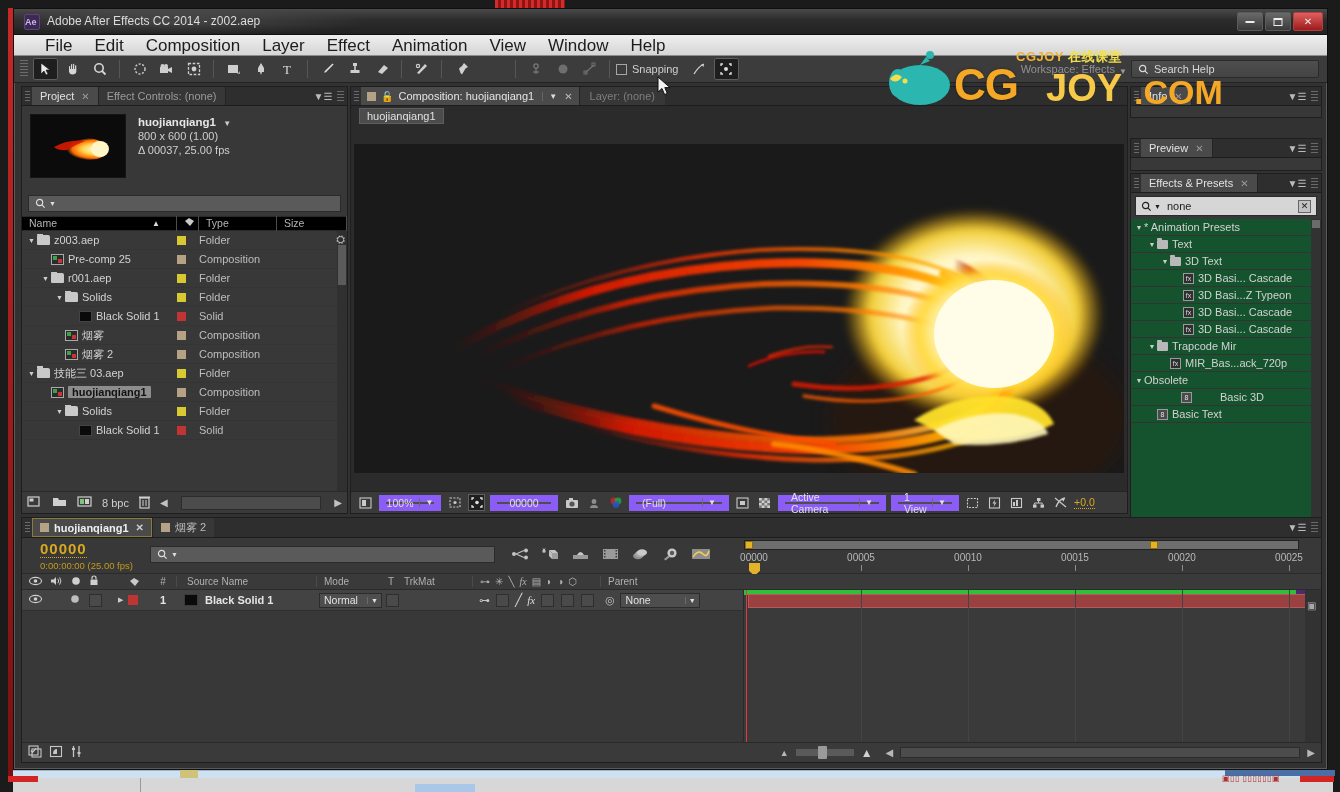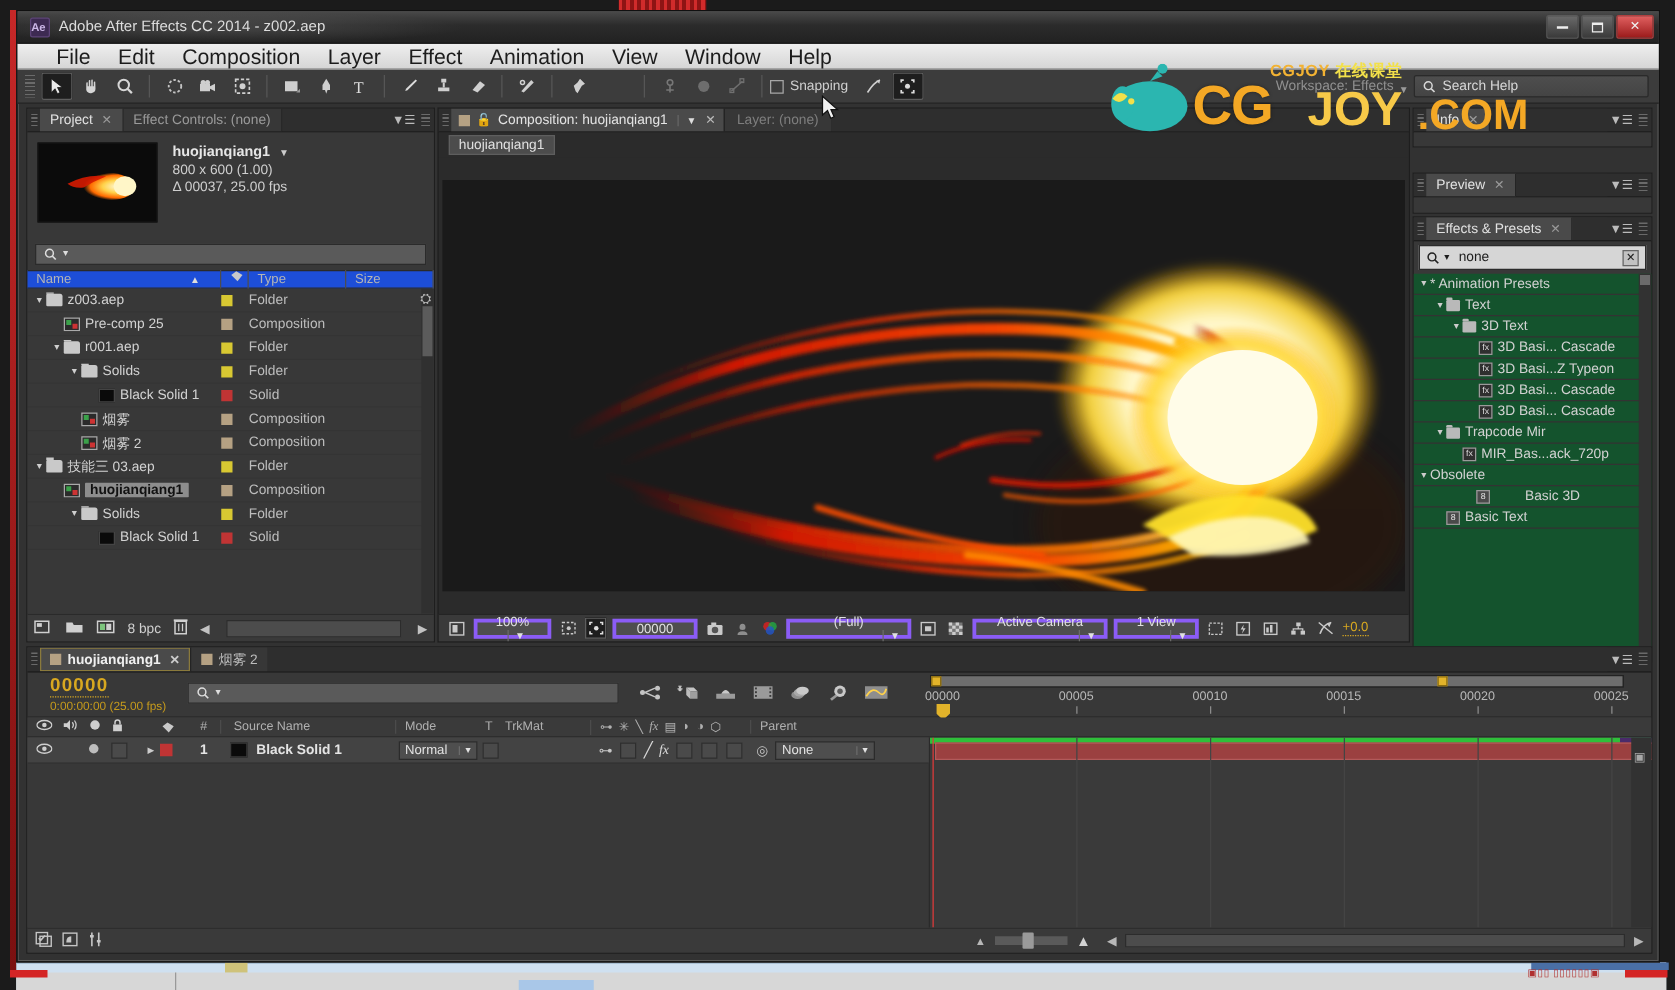--- a/index.html
+++ b/index.html
@@ -98,21 +98,21 @@
       border:1px solid #1e1e1e; display:flex; flex-direction:column;}
   .proj-header { height:86px; display:flex; padding:8px 6px 0 8px; background:#383838;}
   .thumb { width:96px; height:64px; background:#0b0b0b; border:1px solid #141414; position:relative; overflow:hidden;}
   .thumb-fire { position:absolute; left:14px; top:18px; width:70px; height:30px; }
   .pinfo { margin-left:12px; padding-top:2px;}
   .pinfo .nm { color:#e6e6e6; font-weight:bold; font-size:11.5px;}
   .pinfo .nm .car { font-size:8px; color:#ccc; margin-left:4px;}
   .pinfo .ln { color:#cfcfcf; font-size:11px; margin-top:2px;}
   .proj-search { margin:3px 6px 4px 6px; height:17px; background:#5a5a5a; border:1px solid #2b2b2b;
       display:flex; align-items:center; padding-left:6px; color:#ddd; font-size:10px;}
-  .col-head { height:15px; background:#1d4ed8; border-top:1px solid #2a2a2a; border-bottom:1px solid #2a2a2a;
+  .col-head { height:15px; background:#000000; border-top:1px solid #2a2a2a; border-bottom:1px solid #2a2a2a;
       display:flex; align-items:center; font-size:10.5px; color:#b5b5b5;}
   .ch { padding-left:7px; position:relative; height:15px; line-height:15px; border-right:1px solid #4d4d4d;}
   .ch-name { width:155px; }
   .ch-sw { width:22px; }
   .ch-type { width:78px; }
   .ch-size { flex:1; }
   .tree { flex:1; overflow:hidden; position:relative; background:#383838;}
   .row { height:19px; display:flex; align-items:center; font-size:11px; color:#d2d2d2;
       border-bottom:1px solid #343434; }
   .row.sel .nmbox { background:#8d8d8d; color:#111; font-weight:bold; padding:0 4px; border-radius:1px;}
@@ -145,22 +145,22 @@
   .lockic { color:#d8c070; font-size:10px; margin-right:5px;}
   .dd-caret { margin-left:8px; border-left:1px solid #666; padding-left:6px; font-size:8px; color:#ddd;}
   .comp-tab-b { display:flex; align-items:center; padding:0 10px; background:#373737; color:#7e7e7e; font-size:11px;
       border-left:1px solid #242424;}
   .breadcrumb { height:20px; background:#2b2b2b; display:flex; align-items:center; padding-left:8px;}
   .bc-chip { background:#4c4c4c; border:1px solid #5e5e5e; color:#e0e0e0; font-size:11px; padding:1px 7px;}
   .stage { flex:1; position:relative; background:#2b2b2b; display:flex; align-items:center; justify-content:center;}
   .canvas { width:770px; height:329px; background:#1a1a1a; position:relative; overflow:hidden;}
   .comp-foot { height:22px; background:#3a3a3a; border-top:1px solid #242424; display:flex; align-items:center;
       gap:5px; padding:0 6px; font-size:10.5px; color:#d2d2d2;}
-  .fbox { height:16px; background:#4e4e4e; border:3px solid #8b5cf6; display:flex; align-items:center;
-      justify-content:center; padding:0 6px; color:#e0e0e0;flex-direction:column;}
+  .fbox { height:16px; background:#4e4e4e; border:7px solid #8b5cf6; display:flex; align-items:center;
+      justify-content:center; padding:0 6px; color:#e0e0e0;}
   .fbox .ar { margin-left:6px; border-left:1px solid #6b6b6b; padding-left:5px; font-size:8px;}
   .fic { width:17px; height:17px; display:flex; align-items:center; justify-content:center; color:#c9c9c9; font-size:12px;}
   .fic.active { background:#1e1e1e; box-shadow:0 0 0 1px #5e5e5e inset;}
 
   
   .right-col { position:absolute; left:1116px; top:77px; width:192px; height:428px;}
   .rpanel { background:#383838; border:1px solid #1e1e1e; }
   .info-panel { height:32px; margin-bottom:20px;}
   .prev-panel { height:33px; margin-bottom:2px;}
   .fx-panel { height:357px; display:flex; flex-direction:column;}

